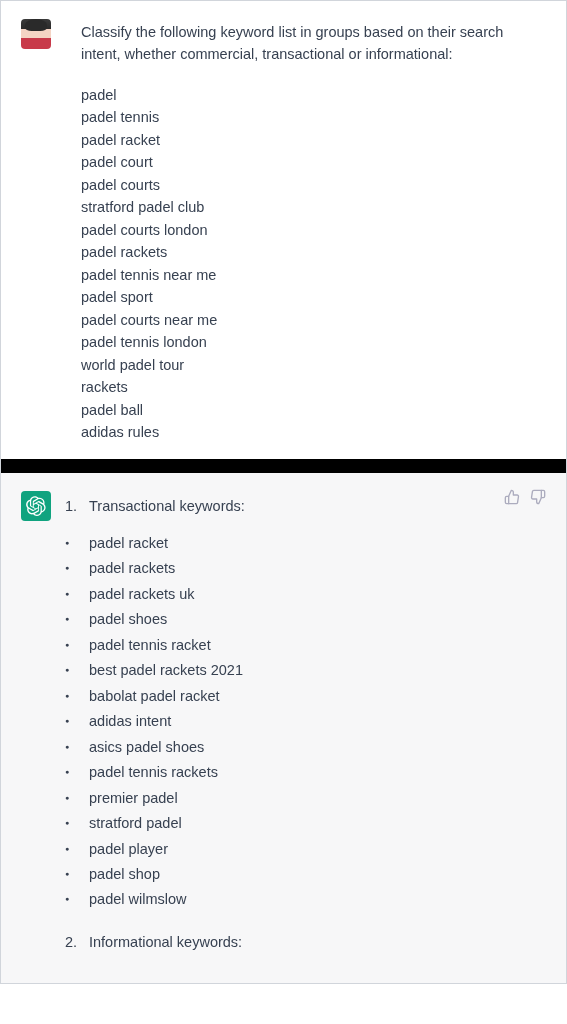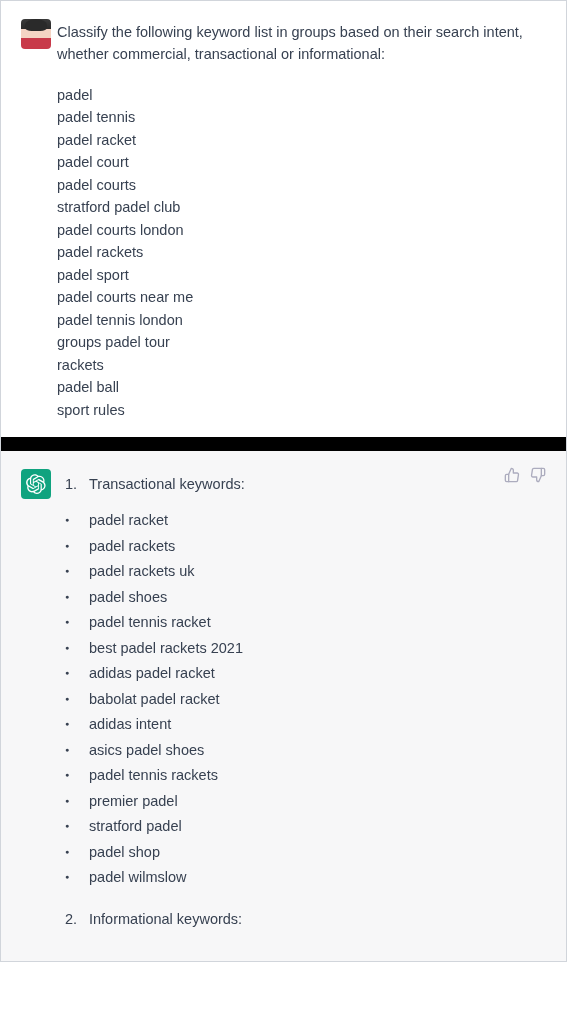--- a/index.html
+++ b/index.html
@@ -11,21 +11,21 @@
       color: #374151;
     }
     .container {
       border: 1px solid #d1d5db;
       background: #fff;
     }
     .user-section {
       background: #fff;
       padding: 18px 20px 16px 20px;
       display: flex;
-      gap: 6px;
+      gap: 30px;
       border-radius: 11px;
     }
     .avatar {
       width: 30px;
       height: 30px;
       border-radius: 4px;
       flex-shrink: 0;
       overflow: hidden;
       position: relative;
       background: linear-gradient(180deg, #3a3a3a 0%, #2a2a2a 35%, #f4d4c4 35%, #f4d4c4 65%, #c83a4a 65%, #c83a4a 100%);
@@ -138,27 +138,28 @@
       <div class="user-prompt">Classify the following keyword list in groups based on their search intent, whether commercial, transactional or informational:</div>
       <div class="user-keywords" id="user-keywords">
           <div>padel</div>
           <div>padel tennis</div>
           <div>padel racket</div>
           <div>padel court</div>
           <div>padel courts</div>
           <div>stratford padel club</div>
           <div>padel courts london</div>
           <div>padel rackets</div>
+          <div>padel tennis near me</div>
           <div>padel sport</div>
           <div>padel courts near me</div>
           <div>padel tennis london</div>
-          <div>groups padel tour</div>
+          <div>world padel tour</div>
           <div>rackets</div>
           <div>padel ball</div>
-          <div>sport rules</div>
+          <div>adidas rules</div>
         </div>
     </div>
   </div>
 
   <div class="divider"></div>
 
   <div class="assistant-section">
     <div class="assistant-avatar">
       <svg viewBox="0 0 41 41" fill="none">
         <path d="M37.5 16.8c.9-2.7.6-5.7-.9-8.1-2.2-3.9-6.7-5.9-11-4.9C23.7 1.6 20.9.4 18 .5c-4.5 0-8.4 2.9-9.8 7.1-2.8.6-5.2 2.3-6.6 4.8-2.3 3.9-1.7 8.8 1.3 12.1-.9 2.7-.6 5.7.9 8.1 2.2 3.9 6.7 5.9 11 4.9 1.9 2.2 4.7 3.4 7.6 3.3 4.5 0 8.4-2.9 9.8-7.1 2.8-.6 5.2-2.3 6.6-4.8 2.2-3.9 1.7-8.8-1.3-12.1zM22.4 38.2c-1.8 0-3.5-.6-4.9-1.8l.2-.1 8.1-4.7c.4-.2.7-.7.7-1.1v-11.4l3.4 2v9.4c0 4.2-3.3 7.7-7.5 7.7zM6.2 31.3c-.9-1.5-1.2-3.4-.9-5.1l.2.1 8.1 4.7c.4.2.9.2 1.3 0l9.9-5.7v4l-8.2 4.7c-3.6 2.1-8.3.8-10.4-2.7zM4.1 13.8c.9-1.6 2.3-2.7 4-3.4v9.7c0 .5.3.9.7 1.1l9.9 5.7-3.4 2-8.1-4.7c-3.6-2.1-4.9-6.8-3.1-10.4zm27.9 6.5l-9.9-5.7 3.4-2 8.1 4.7c3.6 2.1 4.9 6.8 2.8 10.4-.9 1.5-2.3 2.7-4 3.4v-9.7c.1-.4-.2-.9-.4-1.1zm3.4-5.1l-.2-.1-8.1-4.7c-.4-.2-.9-.2-1.3 0l-9.9 5.7v-4l8.2-4.7c3.6-2.1 8.3-.8 10.4 2.8.8 1.5 1.1 3.3.9 5zm-21.4 7l-3.4-2v-9.4c0-4.2 3.4-7.6 7.6-7.6 1.8 0 3.5.6 4.9 1.8l-.2.1-8.2 4.7c-.4.2-.7.7-.7 1.1v11.3zm1.9-4l4.4-2.5 4.4 2.5v5.1l-4.4 2.5-4.4-2.5v-5.1z" fill="white"></path>
@@ -189,24 +190,20 @@
           <div class="bullet-item">
             <span class="bullet">●</span>
             <span>padel tennis racket</span>
           </div>
           <div class="bullet-item">
             <span class="bullet">●</span>
             <span>best padel rackets 2021</span>
           </div>
           <div class="bullet-item">
             <span class="bullet">●</span>
-            <span>adidas padel racket</span>
-          </div>
-          <div class="bullet-item">
-            <span class="bullet">●</span>
             <span>babolat padel racket</span>
           </div>
           <div class="bullet-item">
             <span class="bullet">●</span>
             <span>adidas intent</span>
           </div>
           <div class="bullet-item">
             <span class="bullet">●</span>
             <span>asics padel shoes</span>
           </div>
@@ -214,20 +211,24 @@
             <span class="bullet">●</span>
             <span>padel tennis rackets</span>
           </div>
           <div class="bullet-item">
             <span class="bullet">●</span>
             <span>premier padel</span>
           </div>
           <div class="bullet-item">
             <span class="bullet">●</span>
             <span>stratford padel</span>
+          </div>
+          <div class="bullet-item">
+            <span class="bullet">●</span>
+            <span>padel player</span>
           </div>
           <div class="bullet-item">
             <span class="bullet">●</span>
             <span>padel shop</span>
           </div>
           <div class="bullet-item">
             <span class="bullet">●</span>
             <span>padel wilmslow</span>
           </div>
         </div>

